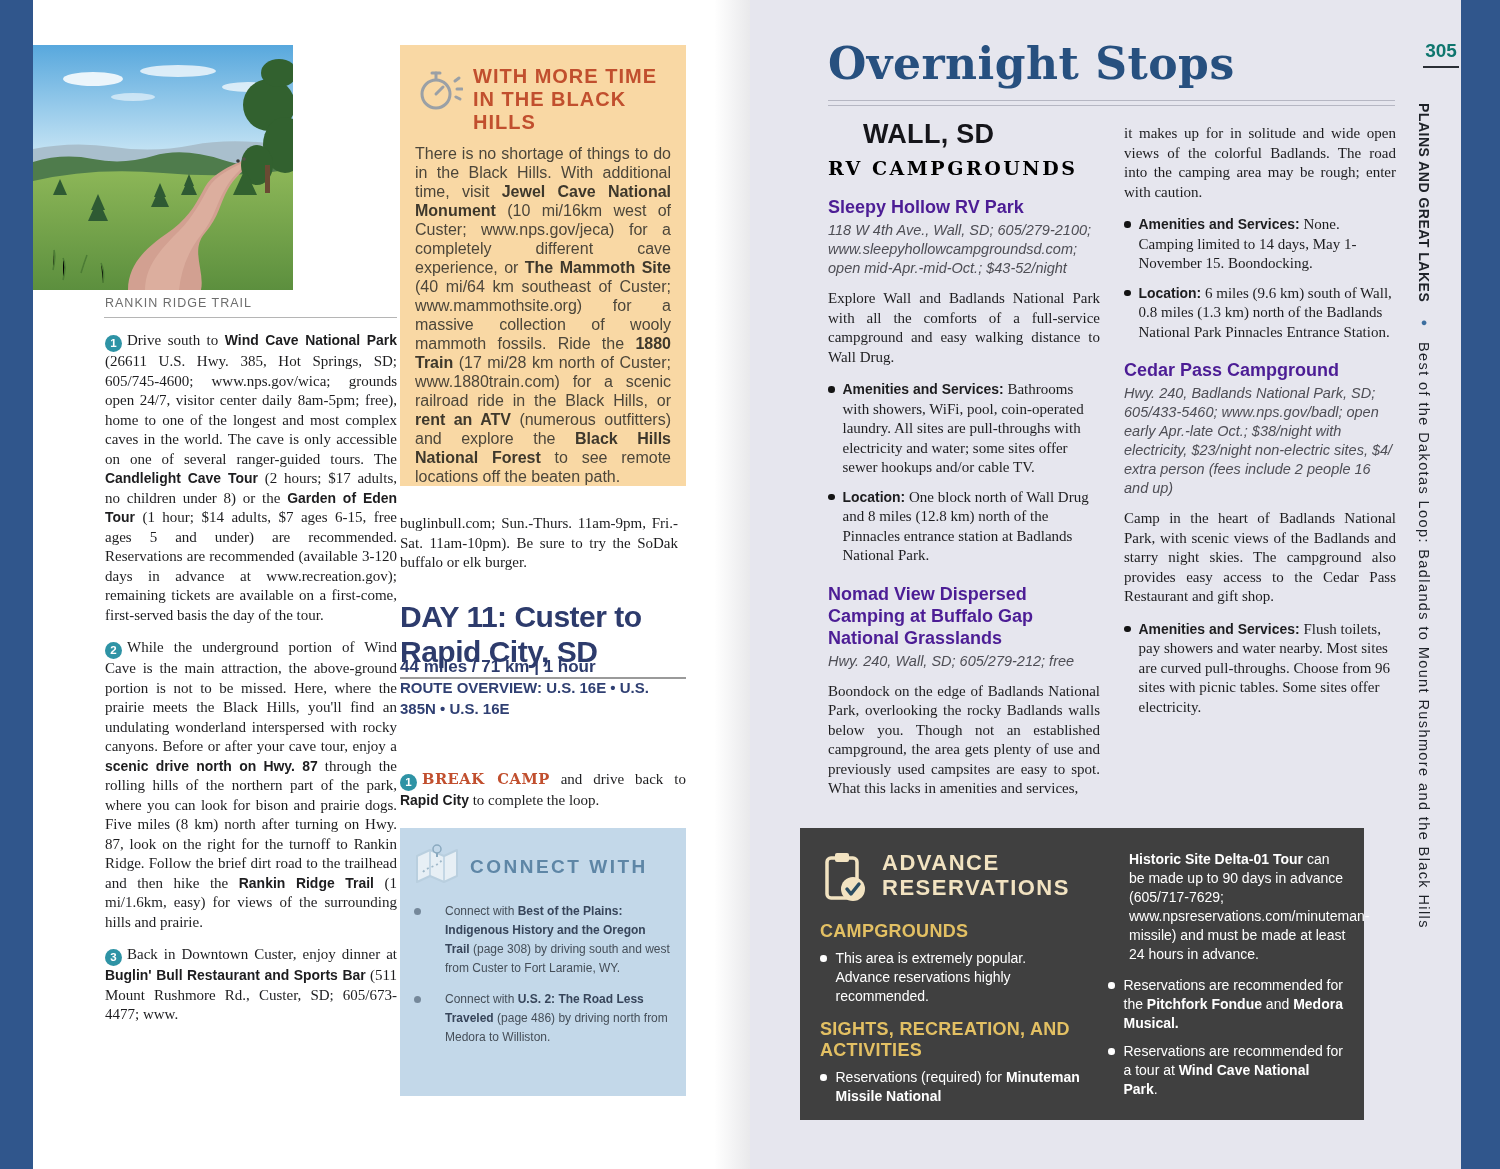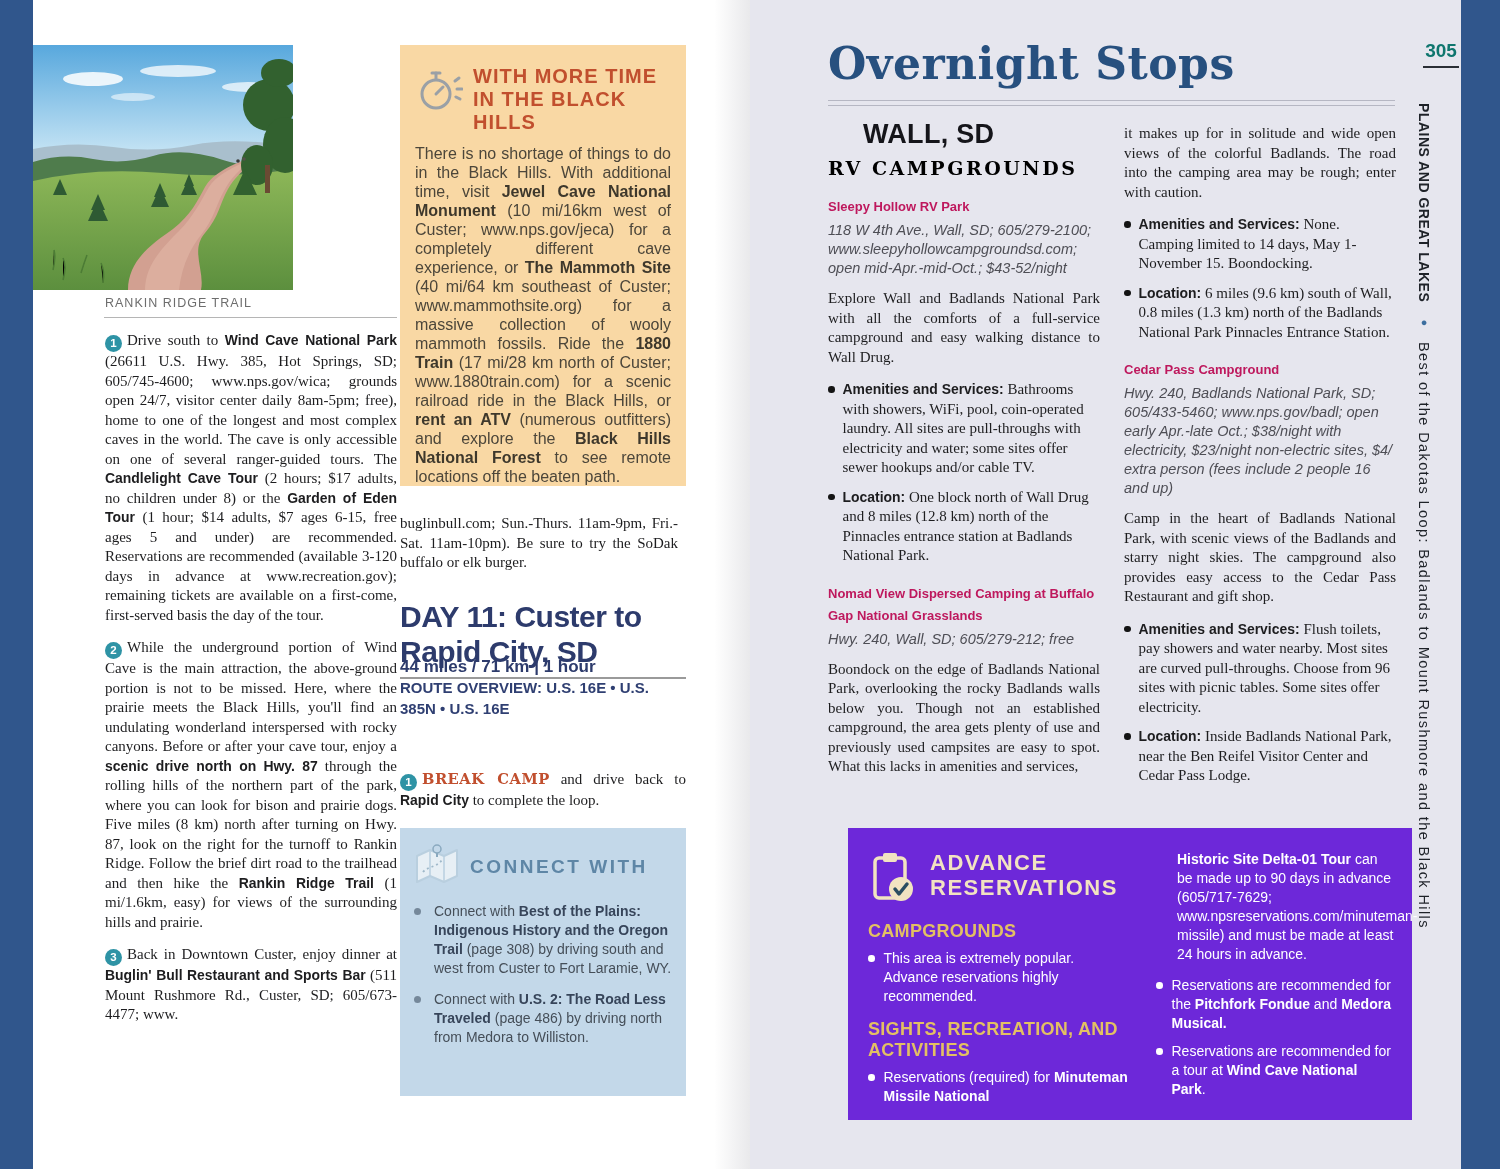--- a/index.html
+++ b/index.html
@@ -50,49 +50,49 @@
   .route{position:absolute;left:400px;top:677px;width:286px;font-family:"Liberation Sans",sans-serif;
          font-weight:bold;font-size:15px;line-height:21px;color:#2f3f72;}
   .daystep{position:absolute;left:400px;top:769px;width:286px;}
 
   
   .box.blue{position:absolute;left:400px;top:828px;width:286px;height:268px;background:#c3d8e9;
             box-sizing:border-box;padding:16px 14px;}
   .bbox-head{display:flex;gap:10px;align-items:center;margin-bottom:8px;}
   .bbox-title{font-family:"Liberation Sans",sans-serif;font-weight:bold;font-size:19px;
               letter-spacing:2.5px;color:#5e86a6;}
-  .bbox-item{display:flex;gap:13px;margin-top:12px;font-family:"Liberation Sans",sans-serif;
-             font-size:14px;line-height:19px;color:#454e58;}
+  .bbox-item{display:flex;gap:24px;margin-top:12px;font-family:"Liberation Sans",sans-serif;
+             font-size:12px;line-height:19px;color:#454e58;}
   .bbox-item .rb{font-size:1em;color:#37455a;}
   .dot{flex:0 0 auto;border-radius:50%;}
   .dot.steel{width:7px;height:7px;background:#75889a;margin-top:6px;}
   .dot.black{width:6.5px;height:6.5px;background:#141414;margin-top:6px;}
   .dot.white{width:6.5px;height:6.5px;background:#ffffff;margin-top:6px;}
 
   
   .rp-title{position:absolute;left:828px;top:38px;font-family:"DejaVu Serif",serif;font-weight:bold;
             font-size:44px;letter-spacing:0.5px;color:#27507f;}
   .rp-rule{position:absolute;left:828px;top:100px;width:567px;height:4px;
            border-top:1.5px solid #b6b7c3;border-bottom:1.5px solid #b6b7c3;}
   .rp-section{position:absolute;left:828px;top:119px;font-family:"Liberation Sans",sans-serif;
               font-weight:bold;font-size:27px;letter-spacing:0.3px;color:#15151a;margin-left:35px;}
   .colC{position:absolute;left:828px;top:157px;width:272px;height:663px;overflow:hidden;}
   .colD{position:absolute;left:1124px;top:124px;width:272px;height:696px;overflow:hidden;}
   .subteal{font-family:"DejaVu Serif",serif;font-weight:bold;font-size:19px;letter-spacing:2.5px;
            color:#000000;margin-bottom:7px;}
-  .lname{font-family:"Liberation Sans",sans-serif;font-weight:bold;font-size:13px;line-height:22px;
-         color:#be185d;margin:17px 0 3px;}
+  .lname{font-family:"Liberation Sans",sans-serif;font-weight:bold;font-size:18px;line-height:22px;
+         color:#4c1d95;margin:17px 0 3px;}
   .ldetails{font-family:"Liberation Sans",sans-serif;font-style:italic;font-size:14.5px;line-height:19px;
             color:#4e4e55;margin:2px 0 11px;}
   .lbody{margin:0 0 12px 0;}
   .lbullet{display:flex;gap:8px;margin:0 0 10px 0;font-family:"Liberation Serif",serif;
            font-size:15px;line-height:19.5px;color:#1d1d1f;}
 
   
-  .box.teal{position:absolute;left:848px;top:828px;width:564px;height:292px;background:#6d28d9;
+  .box.teal{position:absolute;left:800px;top:828px;width:564px;height:292px;background:#404040;
             box-sizing:border-box;display:flex;gap:26px;padding:22px 18px 0 20px;}
   .tcol.l{width:262px;flex:0 0 auto;}
   .tcol.r{width:220px;flex:1 1 auto;}
   .tb-head{display:flex;gap:10px;align-items:flex-start;}
   .tb-title{font-family:"Liberation Sans",sans-serif;font-weight:bold;font-size:22px;line-height:25px;
             letter-spacing:1.5px;color:#f2e3c1;width:190px;}
   .tb-sub{font-family:"Liberation Sans",sans-serif;font-weight:bold;font-size:18px;line-height:21px;
           letter-spacing:0.3px;color:#e3c063;margin:13px 0 7px;}
   .tb-item{display:flex;gap:9px;font-family:"Liberation Sans",sans-serif;font-size:14px;line-height:19px;
            color:#ffffff;margin-bottom:9px;}
@@ -268,24 +268,20 @@
       <span><span class="rb">Location:</span><span> 6 miles (9.6 km) south of Wall, 0.8 miles (1.3 km) north of the Badlands National Park Pinnacles Entrance Station.</span></span>
     </div>
 
     <div class="lname">Cedar Pass Campground</div>
     <div class="ldetails">Hwy. 240, Badlands National Park, SD; 605/433-5460; www.nps.gov/badl; open early Apr.-late Oct.; $38/night with electricity, $23/night non-electric sites, $4/ extra person (fees include 2 people 16 and up)</div>
     <p class="serif lbody">Camp in the heart of Badlands National Park, with scenic views of the Badlands and starry night skies. The campground also provides easy access to the Cedar Pass Restaurant and gift shop.</p>
     <div class="lbullet">
       <span class="dot black"></span>
       <span><span class="rb">Amenities and Services:</span><span> Flush toilets, pay showers and water nearby. Most sites are curved pull-throughs. Choose from 96 sites with picnic tables. Some sites offer electricity.</span></span>
     </div>
-    <div class="lbullet">
-      <span class="dot black"></span>
-      <span><span class="rb">Location:</span><span> Inside Badlands National Park, near the Ben Reifel Visitor Center and Cedar Pass Lodge.</span></span>
-    </div>
   </div>
 
   <div class="box teal">
     <div class="tcol l">
       <div class="tb-head">
         <span class="icon">
           <svg width="52" height="54" viewBox="0 0 52 54">
             <rect x="7" y="8" width="30" height="40" rx="4" fill="none" stroke="#f2e3c1" stroke-width="3.5"></rect>
             <rect x="15" y="3" width="14" height="9" rx="2" fill="#f2e3c1"></rect>
             <circle cx="33" cy="39" r="12" fill="#f2e3c1"></circle>

